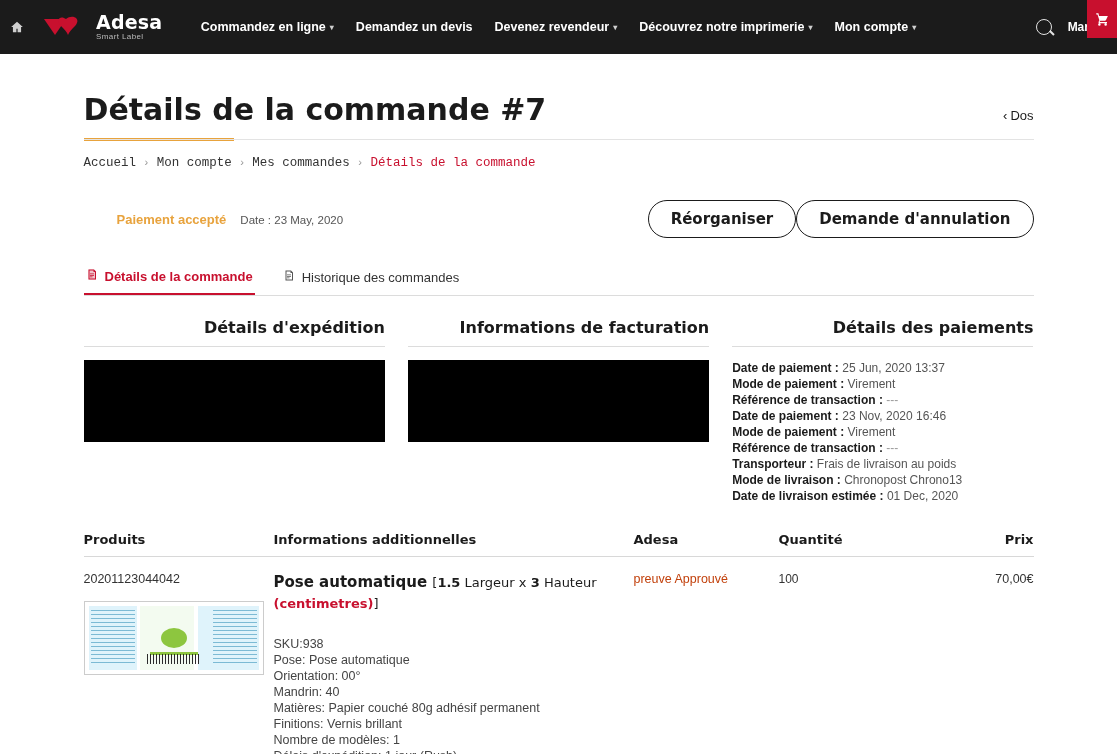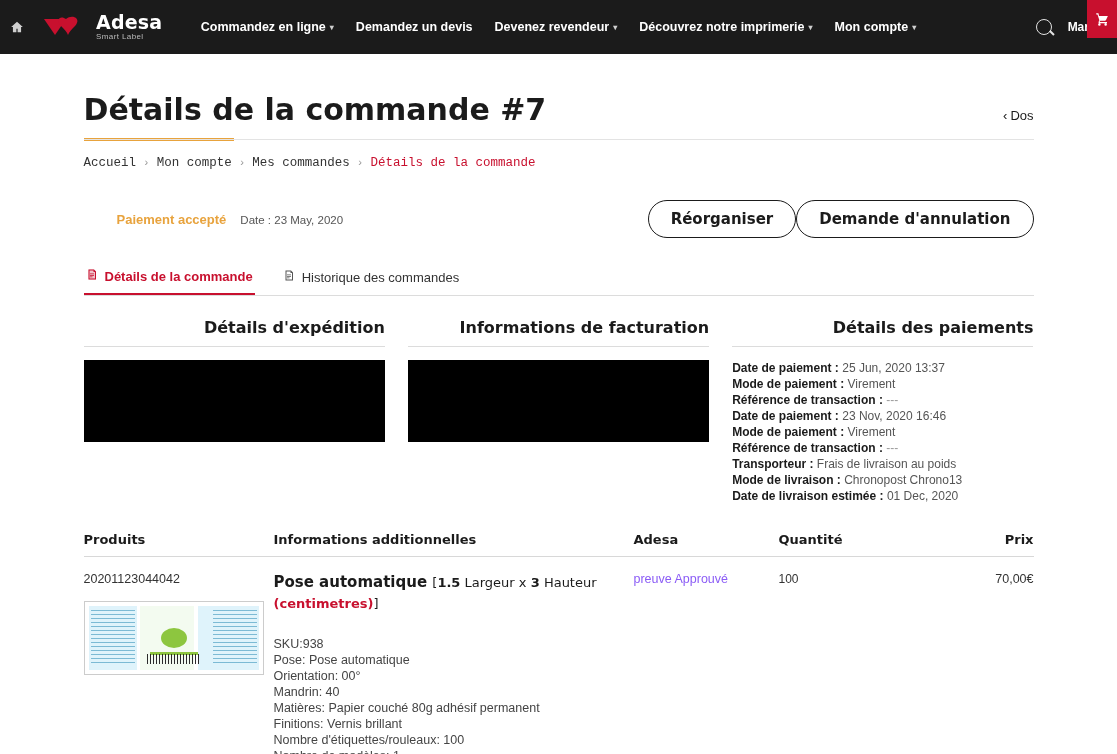--- a/index.html
+++ b/index.html
@@ -171,21 +171,21 @@
   }
   .prod-sku { color: #333; font-size: 12.5px; }
   .prod-name {
     font-size: 15px; font-weight: bold; color: #1b1b1b; line-height: 20px;
     font-family: "DejaVu Sans", sans-serif;
   }
   .prod-name .dim { font-weight: normal; font-size: 13px; color: #1b1b1b; }
   .prod-name .num { font-weight: bold; font-size: 13px; }
   .prod-name .unit { color: #c8102e; font-weight: bold; font-size: 13px; }
   .attr { color: #444; font-size: 12.5px; line-height: 16px; }
-  .status-val { color: #8b5cf6; font-size: 12.5px; text-align: right; }
+  .status-val { color: #c2410c; font-size: 12.5px; text-align: right; }
   .qty-val { color: #333; font-size: 12px; }
   .price-val { color: #333; font-size: 12.5px; }
 
   .thumb {
     width: 180px; height: 74px; border: 1px solid #ccc; background: #fff;
     margin-top: 15px; position: relative; overflow: hidden;
   }
   .thumb .label-art {
     position: absolute; inset: 4px;
     background:
@@ -419,21 +419,20 @@
             </span>
           </div>
 
           <div style="margin-top:22px;">
             <div class="attr">SKU:938</div>
             <div class="attr">Pose: Pose automatique</div>
             <div class="attr">Orientation: 00°</div>
             <div class="attr">Mandrin: 40</div>
             <div class="attr">Matières: Papier couché 80g adhésif permanent</div>
             <div class="attr">Finitions: Vernis brillant</div>
-            <div class="attr">Nombre d'étiquettes/rouleaux: 100</div>
             <div class="attr">Nombre de modèles: 1</div>
             <div class="attr">Délais d'expédition: 1 jour (Rush)</div>
           </div>
 
         </div>
 
         <div class="c-stat">
           <span class="status-val">preuve Approuvé</span>
         </div>
 

